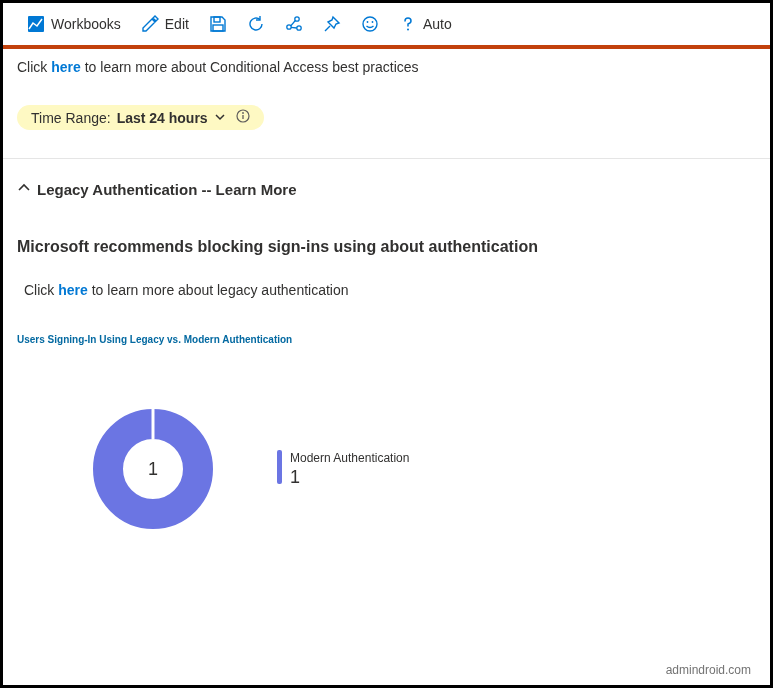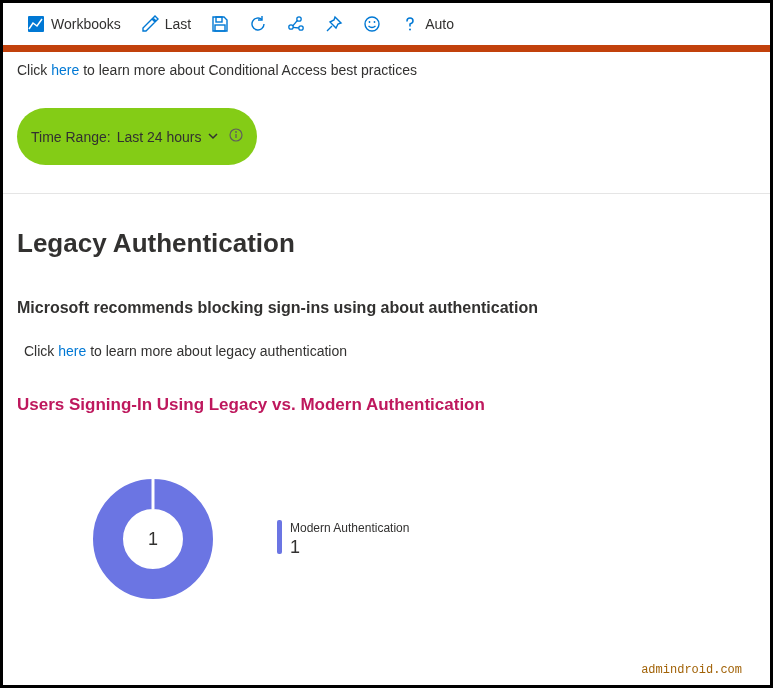--- a/index.html
+++ b/index.html
@@ -11,21 +11,21 @@
     height: 688px;
     border: 3px solid #000;
     position: relative;
     overflow: hidden;
   }
   .toolbar {
     display: flex;
     align-items: center;
     gap: 8px;
     padding: 10px 18px 10px 18px;
-    border-bottom: 7px solid #c2410c;
+    border-bottom: 4px solid #c2410c;
   }
   .tb-item {
     display: flex;
     align-items: center;
     gap: 6px;
     font-size: 14px;
     color: #323130;
     cursor: pointer;
     padding: 2px 6px;
   }
@@ -38,34 +38,35 @@
   }
   .info-line {
     padding: 10px 14px 4px 14px;
     font-size: 14px;
     color: #323130;
   }
   .info-line a, .link {
     color: #0078d4;
     text-decoration: none;
     cursor: pointer;
+    font-weight: bold;
   }
   .time-pill {
     display: inline-flex;
     align-items: center;
-    background: #84cc16;
+    background: #fef9c3;
     border-radius: 999px;
-    padding: 20px 14px;
+    padding: 4px 14px;
     margin: 26px 0 0 14px;
     font-size: 14px;
     color: #323130;
     cursor: pointer;
     gap: 6px;
   }
-  .time-pill .bold { font-weight: 400; }
+  .time-pill .bold { font-weight: 700; }
   .divider {
     border-top: 1px solid #e5e5e5;
     margin: 28px 0 0 0;
   }
   .section {
     padding: 22px 14px 0 14px;
   }
   .expander {
     display: flex;
     align-items: center;
@@ -86,23 +87,23 @@
     font-weight: 700;
     color: #323130;
     margin: 40px 0 0 0;
   }
   .body-text {
     font-size: 14px;
     color: #323130;
     margin: 26px 0 0 7px;
   }
   .h3 {
-    font-size: 17px;
+    font-size: 10px;
     font-weight: 700;
-    color: #be185d;
+    color: #0369a1;
     margin: 36px 0 0 0;
   }
   .chart-row {
     display: flex;
     align-items: center;
     margin: 64px 0 0 76px;
     gap: 64px;
   }
   .donut-wrap {
     position: relative;
@@ -136,25 +137,24 @@
     line-height: 1.4;
     text-align: center;
   }
   .legend-value {
     font-size: 18px;
     color: #323130;
     margin-top: 1px;
   }
   .watermark {
     position: absolute;
-    right: 28px;
+    right: 19px;
     bottom: 8px;
     font-size: 12px;
-    color: #a16207;
-    font-family: Liberation Mono, monospace;
+    color: #737373;
   }
 </style>
 </head>
 <body>
 
 
 
 
 <div class="toolbar">
 
@@ -167,21 +167,21 @@
     </span>
     <span>Workbooks</span>
   </div>
 
   <div class="tb-item">
     <span class="tb-icon">
       <svg width="18" height="18" viewBox="0 0 18 18">
           <path d="M2 13 L11 4 L14 7 L5 16 L2 16 Z M12 3 L14 1 L17 4 L15 6 Z" fill="none" stroke="#0078d4" stroke-width="1.4"></path>
         </svg>
     </span>
-    <span>Last</span>
+    <span>Edit</span>
   </div>
 
   <div class="tb-item">
     <span class="tb-icon">
       <svg width="18" height="18" viewBox="0 0 18 18">
           <path d="M2 2 H13 L16 5 V16 H2 Z" fill="none" stroke="#0078d4" stroke-width="1.4"></path>
           <rect x="5" y="2" width="6" height="5" fill="none" stroke="#0078d4" stroke-width="1.4"></rect>
           <rect x="4" y="10" width="10" height="6" fill="none" stroke="#0078d4" stroke-width="1.4"></rect>
         </svg>
     </span>
@@ -260,22 +260,29 @@
         <line x1="7" y1="6" x2="7" y2="10" stroke="#605e5c" stroke-width="1.3"></line>
       </svg>
   </span>
 </div>
 
 <div class="divider"></div>
 
 
 <div class="section">
 
-
-  <div class="h1">Legacy Authentication</div>
+  <div class="expander">
+    <span>
+      <svg width="14" height="14" viewBox="0 0 14 14">
+          <path d="M2 9 L7 4 L12 9" fill="none" stroke="#323130" stroke-width="1.6"></path>
+        </svg>
+    </span>
+    <span>Legacy Authentication -- Learn More</span>
+  </div>
+
 
   <div class="h2">Microsoft recommends blocking sign-ins using about authentication</div>
 
   <div class="body-text">
     <span>Click </span><a class="link">here</a><span> to learn more about legacy authentication</span>
   </div>
 
   <div class="h3">Users Signing-In Using Legacy vs. Modern Authentication</div>
 
   <div class="chart-row">

